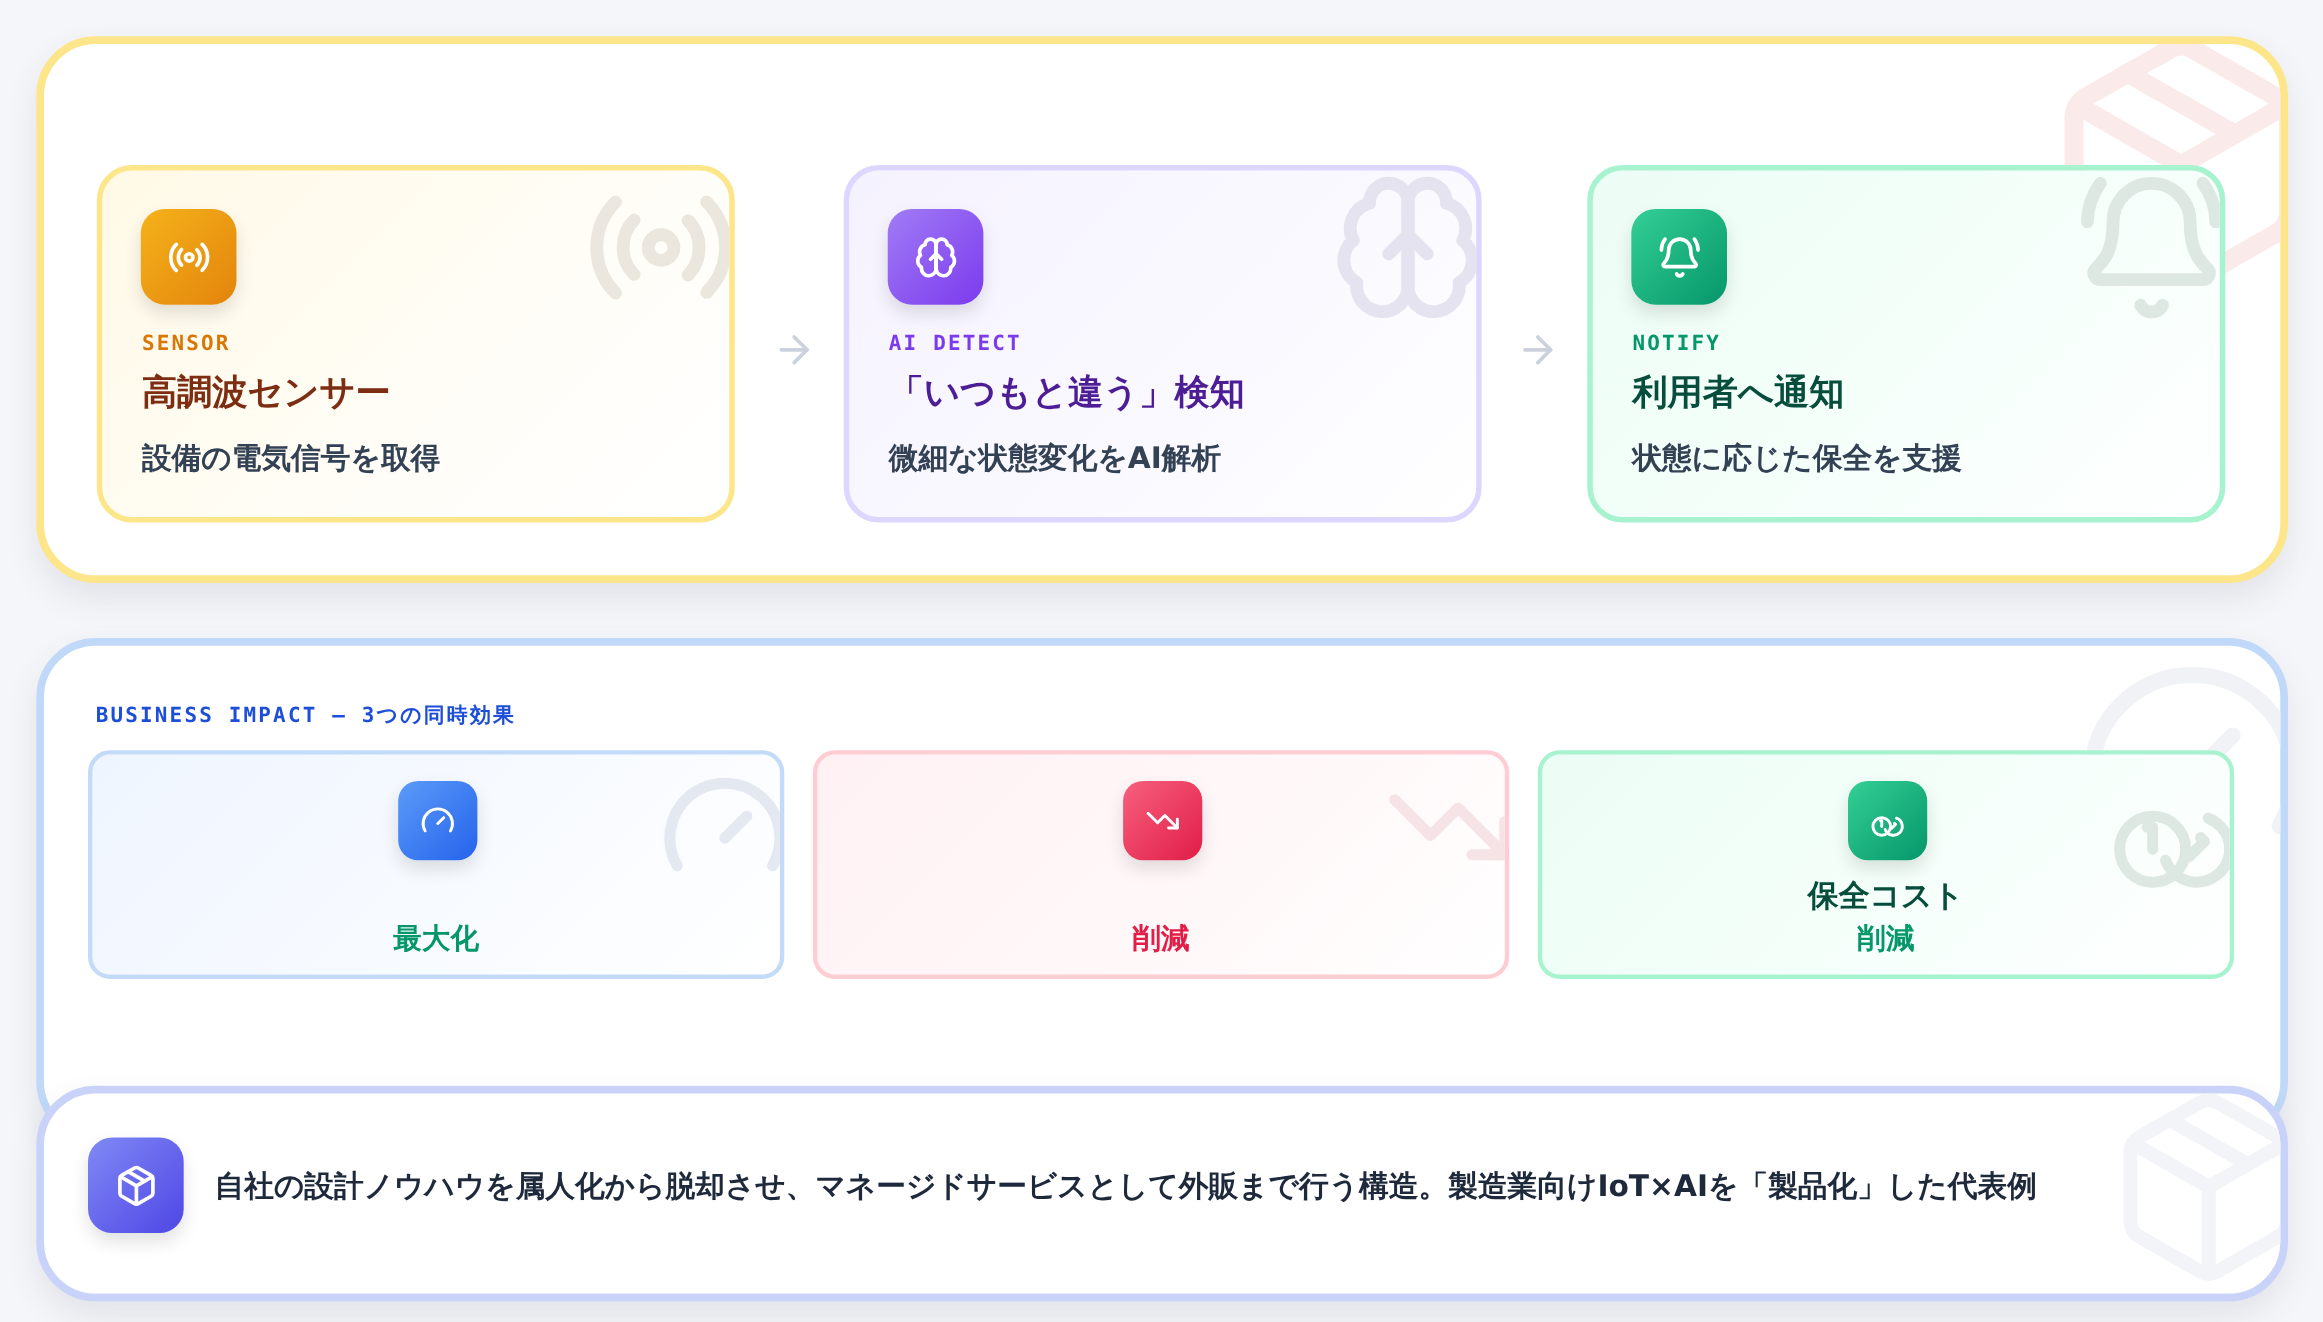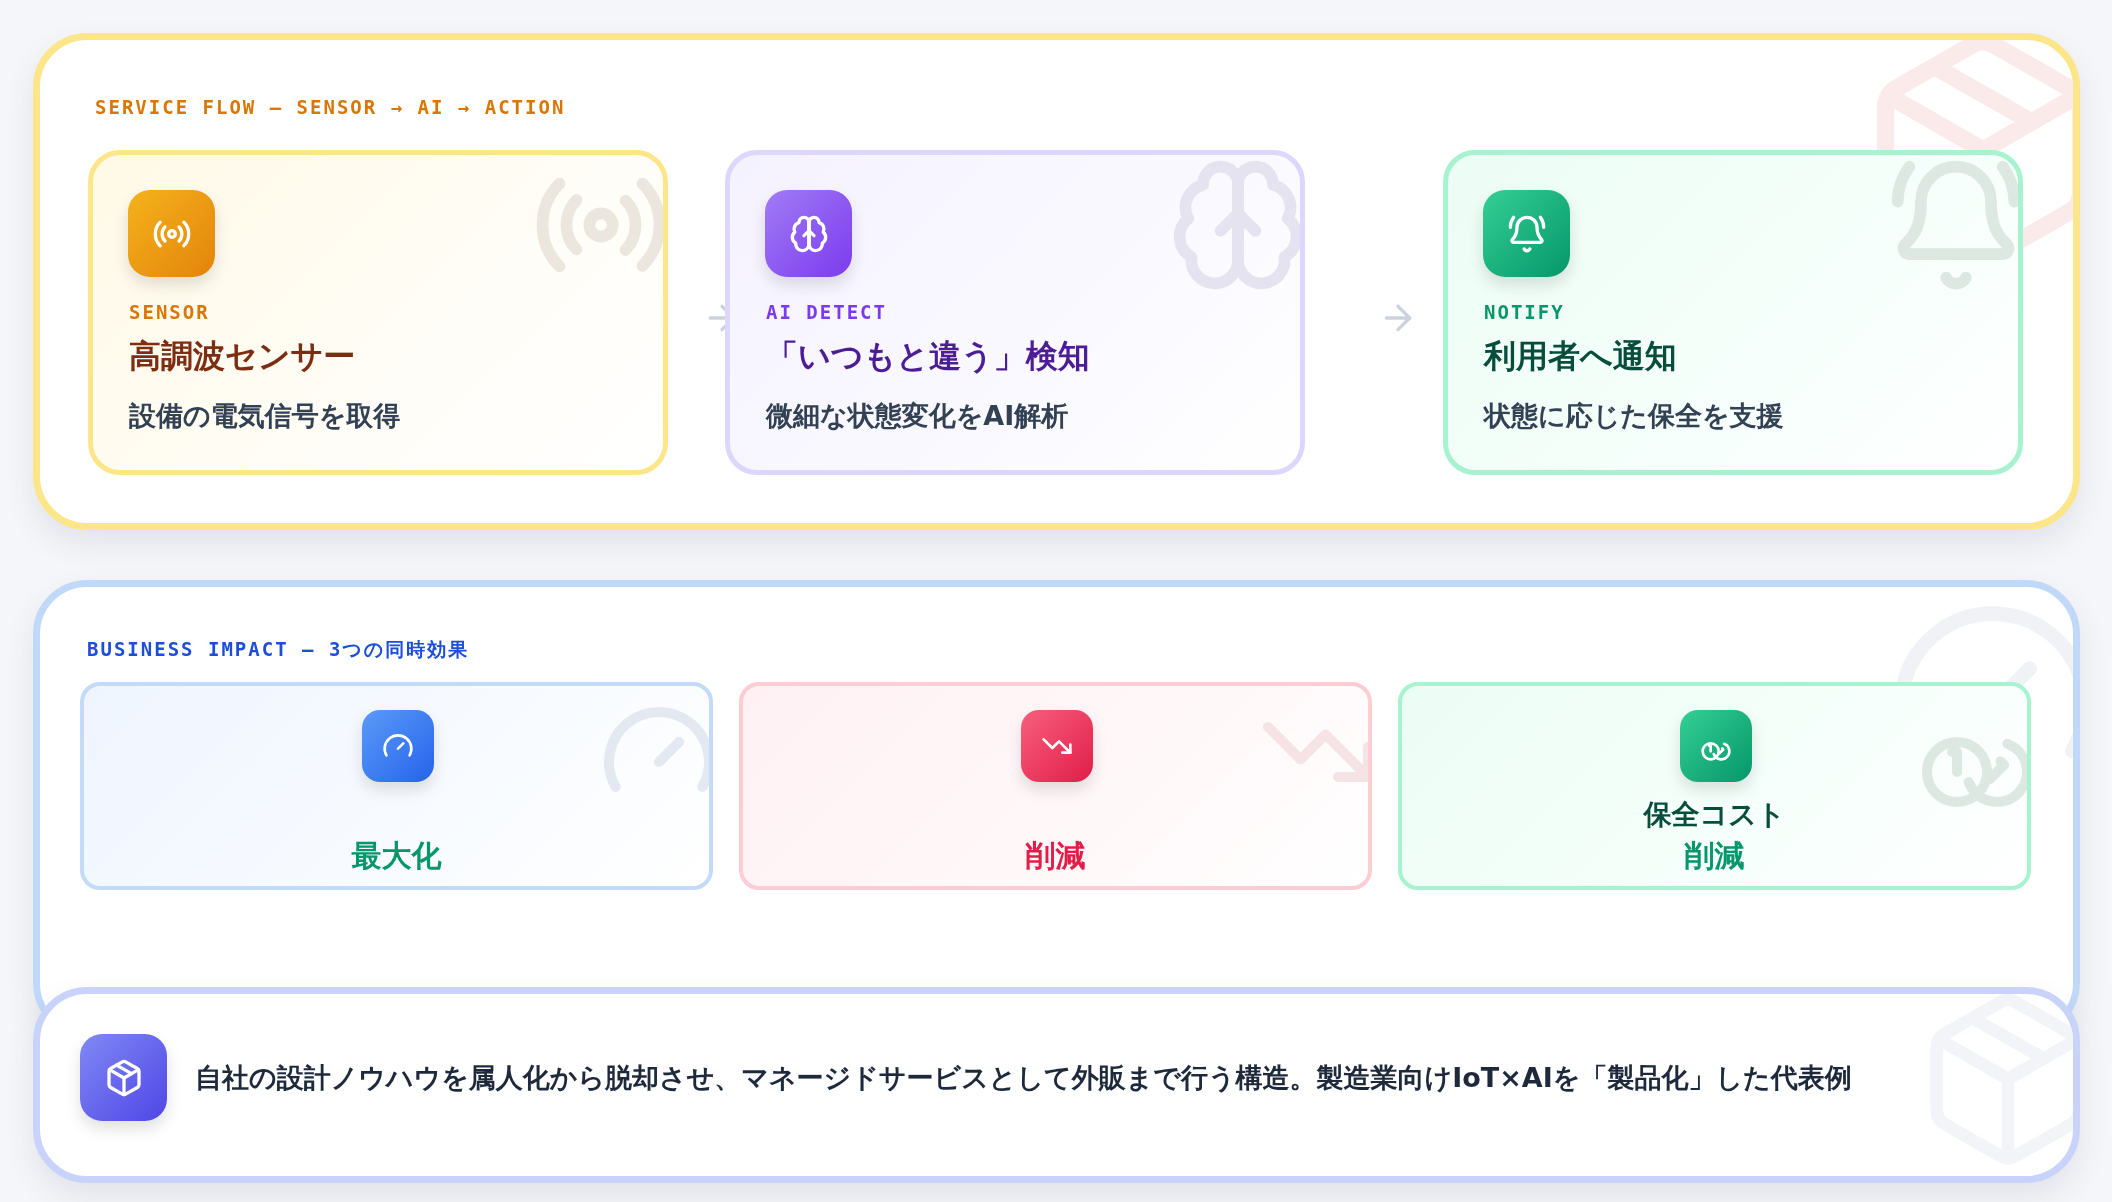--- a/index.html
+++ b/index.html
@@ -43,21 +43,21 @@
     position: absolute;
     top: 110px;
     width: 580px;
     height: 325px;
     border-width: 5px;
     border-style: solid;
     border-radius: 32px;
     overflow: hidden;
   }
   .flow-card.c0 { left: 48px; border-color: #fde68a; background: linear-gradient(135deg, #fff9e6 0%, #fffdf7 60%, #ffffff 100%); }
-  .flow-card.c1 { left: 685px; border-color: #ddd6fe; background: linear-gradient(135deg, #f5f2ff 0%, #faf9ff 60%, #ffffff 100%); }
+  .flow-card.c1 { left: 727px; border-color: #ddd6fe; background: linear-gradient(135deg, #f5f2ff 0%, #faf9ff 60%, #ffffff 100%); }
   .flow-card.c2 { left: 1403px; border-color: #a7f3d0; background: linear-gradient(135deg, #ecfdf5 0%, #f6fffb 60%, #ffffff 100%); text-align: center; }
 
   .icon-tile {
     position: absolute;
     width: 87px; height: 87px;
     border-radius: 22px;
     display: flex; align-items: center; justify-content: center;
     box-shadow: 0 8px 16px rgba(0,0,0,0.12);
   }
   .icon-tile svg { width: 40px; height: 40px; }
@@ -105,21 +105,21 @@
   .impact-card.i1 { left: 699px; border-color: #fecdd3; background: linear-gradient(135deg, #fff1f3 0%, #fff8f9 60%, #ffffff 100%); }
   .impact-card.i2 { left: 1358px; border-color: #a7f3d0; background: linear-gradient(135deg, #ecfdf5 0%, #f6fffb 60%, #ffffff 100%); }
   .impact-card .icon-tile { width: 72px; height: 72px; border-radius: 18px; left: 278px; top: 24px; }
   .impact-card .icon-tile svg { width: 32px; height: 32px; }
   .ic-title {
     position: absolute; left: 0; right: 0; top: 110px;
     text-align: center; font-weight: bold; font-size: 28px; white-space: nowrap;
   }
   .ic-sub {
     position: absolute; left: 0; right: 0; top: 150px;
-    text-align: center; font-weight: bold; font-size: 30px; white-space: nowrap;
+    text-align: center; font-weight: bold; font-size: 26px; white-space: nowrap;
   }
   .i0 .ic-title { color: #1e3a8a; } .i0 .ic-sub { color: #059669; }
   .i1 .ic-title { color: #881337; } .i1 .ic-sub { color: #e11d48; }
   .i2 .ic-title { color: #064e3b; } .i2 .ic-sub { color: #059669; }
   .impact-card .watermark { right: -10px; top: 6px; width: 120px; height: 120px; }
 
   
   .sec-summary .icon-tile { left: 40px; top: 40px; }
   .summary-text {
     position: absolute; left: 155px; top: 66px;
@@ -131,21 +131,20 @@
 
 <div class="section sec-flow">
   <div class="watermark" style="right:-40px; top:-20px; width:260px; height:260px;">
     <svg viewBox="0 0 24 24" fill="none" stroke="#fbeaea" stroke-width="1.6" stroke-linecap="round" stroke-linejoin="round">
         <path d="M11 21.7a2 2 0 0 0 2 0l7-4A2 2 0 0 0 21 16V8a2 2 0 0 0-1-1.7l-7-4a2 2 0 0 0-2 0l-7 4A2 2 0 0 0 3 8v8a2 2 0 0 0 1 1.7z"></path>
         <path d="M12 22V12"></path>
         <path d="M3.3 7 12 12l8.7-5"></path>
         <path d="m7.5 4.3 9 5.1"></path>
       </svg>
   </div>
-  <div class="sec-label">SERVICE FLOW — SENSOR → AI → ACTION</div>
 
   <div class="flow-card c0">
     <div class="watermark">
       <svg viewBox="0 0 24 24" fill="none" stroke="#ebe7de" stroke-width="2" stroke-linecap="round" stroke-linejoin="round">
           <path d="M4.9 19.1C1 15.2 1 8.8 4.9 4.9"></path>
           <path d="M7.8 16.2c-2.3-2.3-2.3-6.1 0-8.5"></path>
           <circle cx="12" cy="12" r="2"></circle>
           <path d="M16.2 7.8c2.3 2.3 2.3 6.1 0 8.5"></path>
           <path d="M19.1 4.9C23 8.8 23 15.1 19.1 19"></path>
         </svg>

